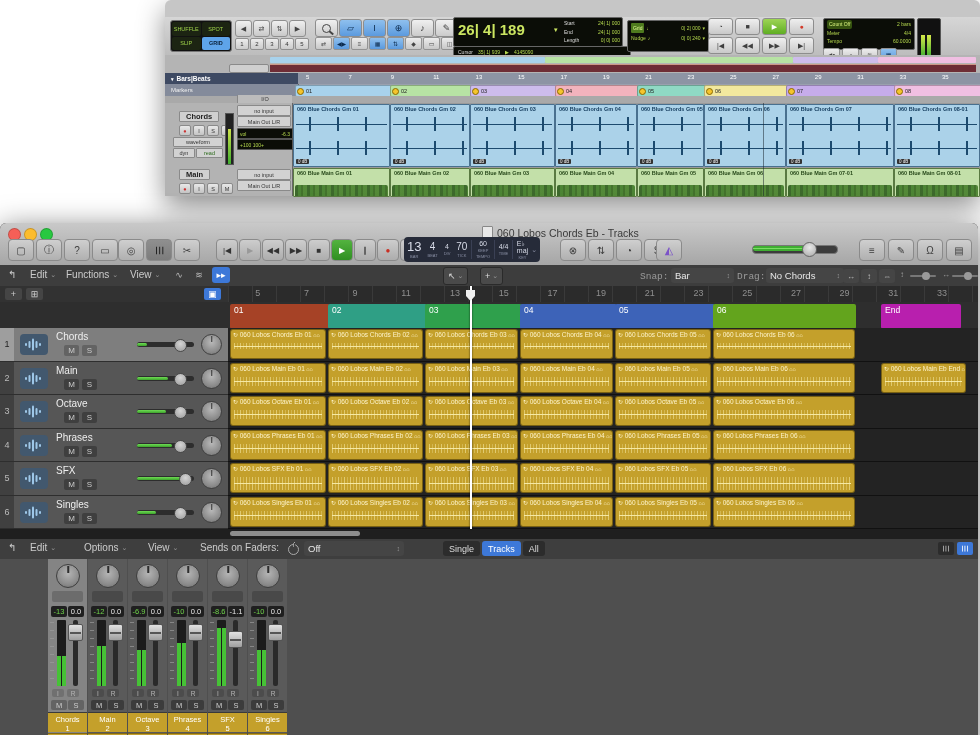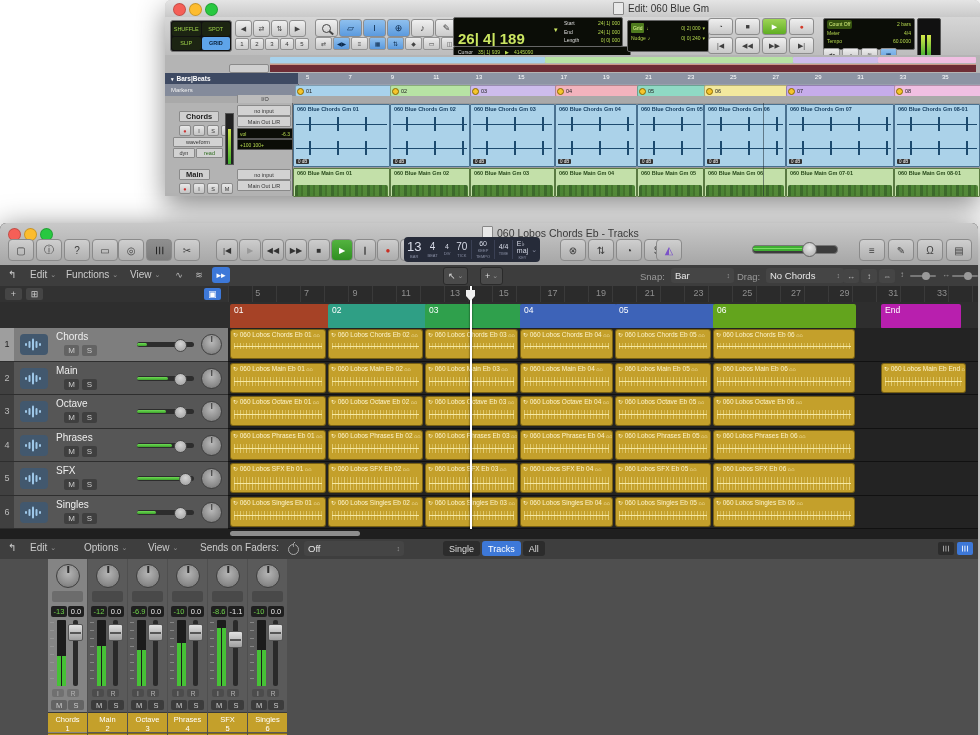--- a/index.html
+++ b/index.html
@@ -30,21 +30,21 @@
   .pt-tool{width:21px;height:16px;background:linear-gradient(#f0f0f0,#cbcbcb);border:1px solid #8d8d8d;border-radius:3px;
       font-size:9px;color:#3a3a3a;display:flex;align-items:center;justify-content:center;}
   .pt-tool.on{background:linear-gradient(#8fc0ee,#5b9ade);color:#0c2b4e;}
   .pt-smalls{left:150px;top:20px;display:flex;gap:1px;}
   .pt-sbtn{width:15px;height:11px;background:linear-gradient(#ececec,#c8c8c8);border:1px solid #939393;border-radius:2px;
       font-size:6px;color:#444;display:flex;align-items:center;justify-content:center;}
   .pt-sbtn.on{background:linear-gradient(#8fc0ee,#5b9ade);color:#0c2b4e;}
   .mag{width:7px;height:7px;border:1.5px solid #444;border-radius:50%;position:relative;}
   .mag::after{content:"";position:absolute;width:5px;height:1.5px;background:#444;right:-4px;bottom:-2px;transform:rotate(40deg);}
   .pt-counter{left:288px;top:0px;width:168px;height:28px;background:#0b0d07;border:1px solid #666;border-radius:2px;}
-  .pt-main-count{position:absolute;left:4px;top:3px;font-size:15px;font-weight:bold;color:#cbe561;letter-spacing:0;margin-top:9px;}
+  .pt-main-count{position:absolute;left:4px;top:3px;font-size:15px;font-weight:bold;color:#cbe561;letter-spacing:0;}
   .pt-car{position:absolute;left:100px;top:8px;font-size:7px;color:#cbe561;}
   .pt-sel{position:absolute;right:2px;top:1px;width:56px;}
   .pt-selrow{display:flex;justify-content:space-between;font-size:5px;line-height:8.5px;}
   .pt-selrow .lab{color:#ddd;} .pt-selrow .val{color:#b6d94e;}
   .pt-cursorrow{left:288px;top:29px;width:168px;height:10px;background:#0b0d07;border:1px solid #666;border-radius:2px;
       display:flex;align-items:center;gap:5px;padding:0 4px;font-size:5px;}
   .pt-cursorrow .lab{color:#ddd;} .grn{color:#b6d94e;}
   .pt-gridnudge{left:462px;top:3px;width:74px;height:26px;background:#0b0d07;border:1px solid #666;border-radius:2px;padding:2px 3px;}
   .gn-row{display:flex;align-items:center;gap:2px;font-size:5px;line-height:10px;color:#b6d94e;}
   .gn-row .hl{background:#4e7a1e;color:#e6ff9a;padding:0 2px;border-radius:1px;}
@@ -138,21 +138,21 @@
   .lg-tracksbar{left:0;top:42px;right:0;height:21px;background:#3d3d3d;border-bottom:1px solid #141414;
       font-size:10px;color:#ccc;}
   .tb-item{position:absolute;top:4px;display:flex;gap:3px;align-items:center;}
   .chev{font-size:7px;color:#999;}
   .tb-icon{position:absolute;top:2px;width:18px;height:16px;border-radius:3px;display:flex;align-items:center;justify-content:center;color:#bbb;font-size:9px;}
   .tb-icon.blue{background:#3d78d8;color:#fff;}
   .tb-tool{position:absolute;top:2px;height:16px;border-radius:3px;background:#4a4a4a;border:1px solid #2a2a2a;
       display:flex;align-items:center;gap:2px;padding:0 4px;color:#ddd;font-size:9px;}
   .tb-dd{position:absolute;top:3px;height:15px;background:#454545;border-radius:3px;display:flex;align-items:center;
       justify-content:space-between;padding:0 4px;color:#e8e8e8;font-size:9.5px;}
-  .tb-lab{position:absolute;top:6px;font-size:9.5px;color:#9a9a9a;}
+  .tb-lab{position:absolute;top:6px;font-size:9.5px;color:#9a9a9a;font-family:Liberation Mono, monospace;}
   .tb-zb{position:absolute;top:4px;width:16px;height:14px;background:#454545;border-radius:3px;color:#bbb;font-size:8px;
       display:flex;align-items:center;justify-content:center;}
   .tb-slider{position:absolute;top:10px;height:2px;background:#777;border-radius:1px;}
   .tb-slider i{position:absolute;left:45%;top:-3px;width:8px;height:8px;border-radius:50%;background:#9a9a9a;display:block;}
   .tb-slider b{position:absolute;left:-10px;top:-5px;font-size:8px;color:#999;font-weight:normal;}
   .lg-ruler{left:228px;top:63px;right:0;height:16px;background:#2b2b2b;border-bottom:1px solid #000;
       background-image:repeating-linear-gradient(90deg,#3a3a3a 0 1px,transparent 1px 24px);}
   .lg-rnum{position:absolute;top:2px;font-size:9px;color:#8f8f8f;}
   .lg-rulerhdr{left:0;top:63px;width:228px;height:16px;background:#323232;border-bottom:1px solid #000;border-right:1px solid #1a1a1a;}
   .hdr-btn{position:absolute;top:2px;width:17px;height:12px;background:#454545;border-radius:2px;color:#ccc;font-size:9px;
@@ -233,29 +233,20 @@
   .lg-playhead{left:470px;top:63px;width:1.5px;height:243px;background:#fff;box-shadow:0 0 2px rgba(0,0,0,.8);}
   .lg-playhead .cap{position:absolute;left:-4px;top:4px;width:9px;height:11px;background:#f0f0f0;
       clip-path:polygon(0 0,100% 0,100% 55%,50% 100%,0 55%);}
 </style>
 </head>
 <body>
 
 <div class="stage">
 
   <section class="abs pt">
-    <div class="abs pt-titlebar">
-      <div class="abs light l-red"></div>
-      <div class="abs light l-yel"></div>
-      <div class="abs light l-grn"></div>
-      <div class="abs pt-title">
-        <span class="doc"></span>
-        <span>Edit: 060 Blue Gm</span>
-      </div>
-    </div>
     <div class="abs pt-toolbar">
       <div class="abs pt-modes" id="pt-modes">
           <div class="pt-mode">SHUFFLE</div>
           <div class="pt-mode">SPOT</div>
           <div class="pt-mode">SLIP</div>
           <div class="pt-mode on">GRID</div>
         </div>
       <div class="abs pt-zrow">
         <div class="pt-zbtn">◀</div>
         <div class="pt-zbtn">⇄</div>

